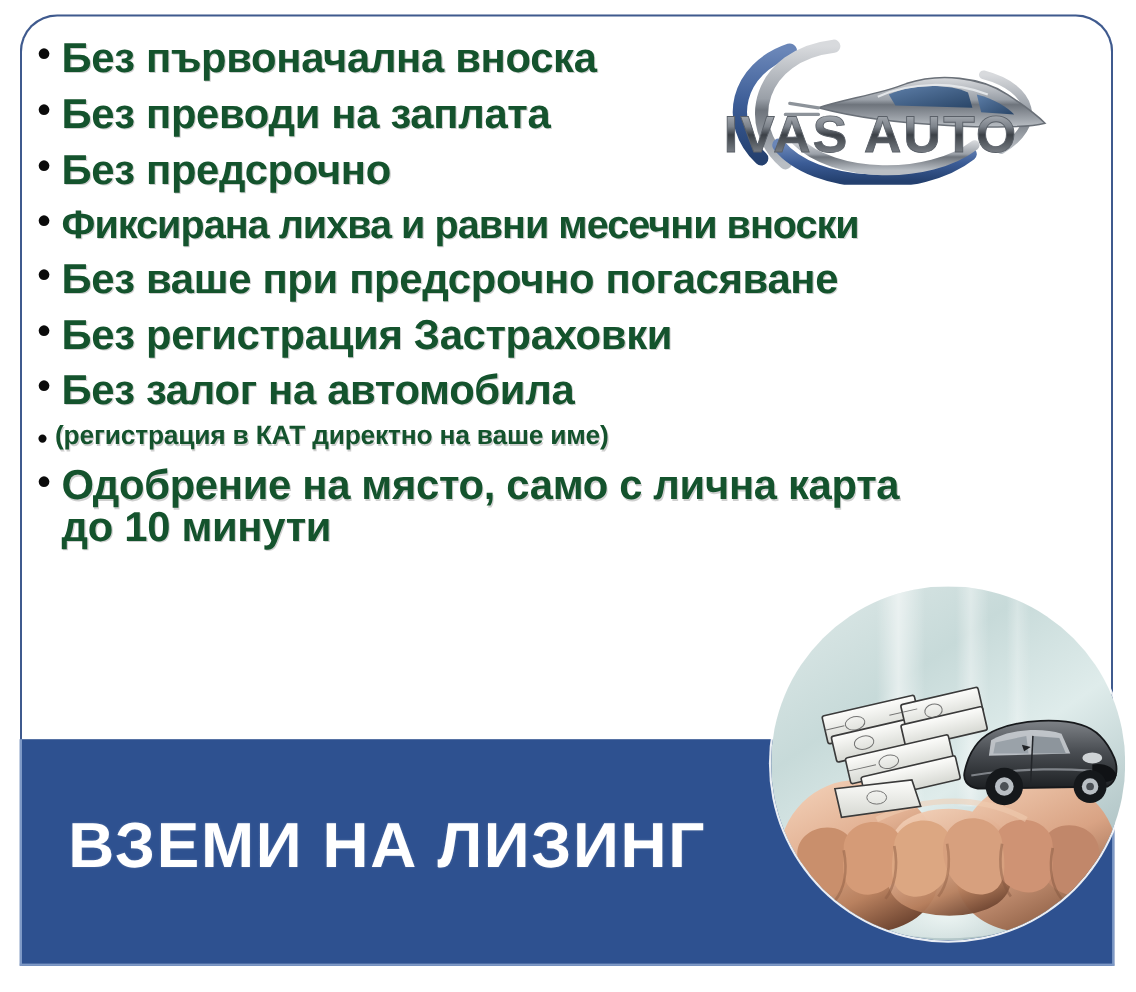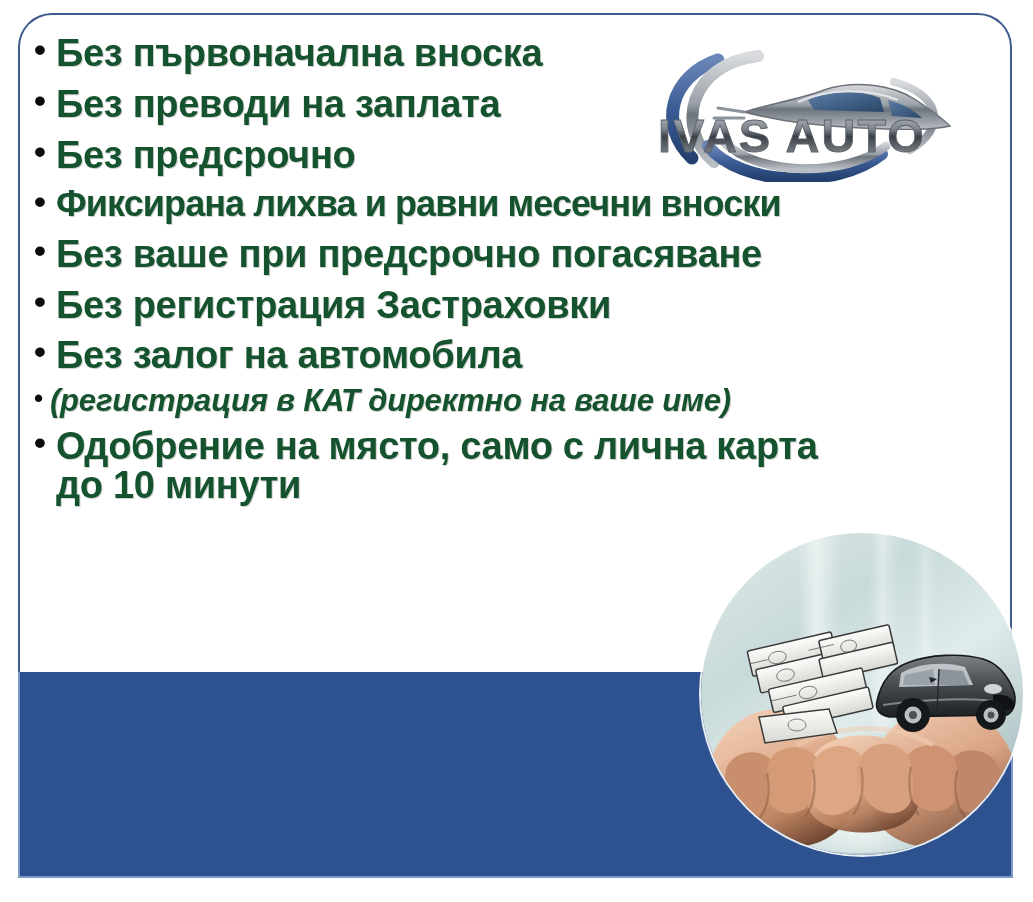--- a/index.html
+++ b/index.html
@@ -72,30 +72,30 @@
     font-weight: 700;
     font-size: 37px;
     letter-spacing: -0.3px;
     white-space: pre-line;
     text-shadow: 1px 1px 0 rgba(120,120,120,0.35);
   }
 
   
   .sz-xl   .bullet-text { font-size: 38px; }
   .sz-wide .bullet-text { font-size: 36px; letter-spacing: -0.9px; }
-  .sz-sm   .bullet-text { font-size: 31px; letter-spacing: -0.2px; font-style: italic; }
+  .sz-sm   .bullet-text { font-size: 24px; letter-spacing: -0.2px; }
   .sz-sm   .bullet-dot  { font-size: 26px; width: 16px; line-height: 1.05; }
 
   .bullet-row.tight { margin-bottom: 10px; }
 
   
   #logo {
     position: absolute;
     left: 648px;
-    top: 42px;
+    top: 28px;
     width: 330px;
     height: 140px;
     z-index: 6;
   }
   #logo svg { display:block; width:100%; height:100%; }
 
   
   #photo-circle {
     position: absolute;
     left: 701px;
@@ -243,20 +243,21 @@
 
     <div class="bullet-row sz-xl">
       <span class="bullet-dot">•</span>
       <span class="bullet-text">Одобрение на място, само с лична карта
 до 10 минути</span>
     </div>
 
   </div>
 
   <div id="banner"></div>
+  <div id="banner-text">ВЗЕМИ НА ЛИЗИНГ</div>
 
   <div id="photo-circle">
     <svg viewBox="0 0 322 322" xmlns="http://www.w3.org/2000/svg">
       <defs>
         <linearGradient id="bgG" x1="0.15" y1="0" x2="0.85" y2="1">
           <stop offset="0%" stop-color="#dbe7e6"></stop>
           <stop offset="28%" stop-color="#c7dad9"></stop>
           <stop offset="55%" stop-color="#dfeceb"></stop>
           <stop offset="80%" stop-color="#b9cccd"></stop>
           <stop offset="100%" stop-color="#9fb3b6"></stop>

